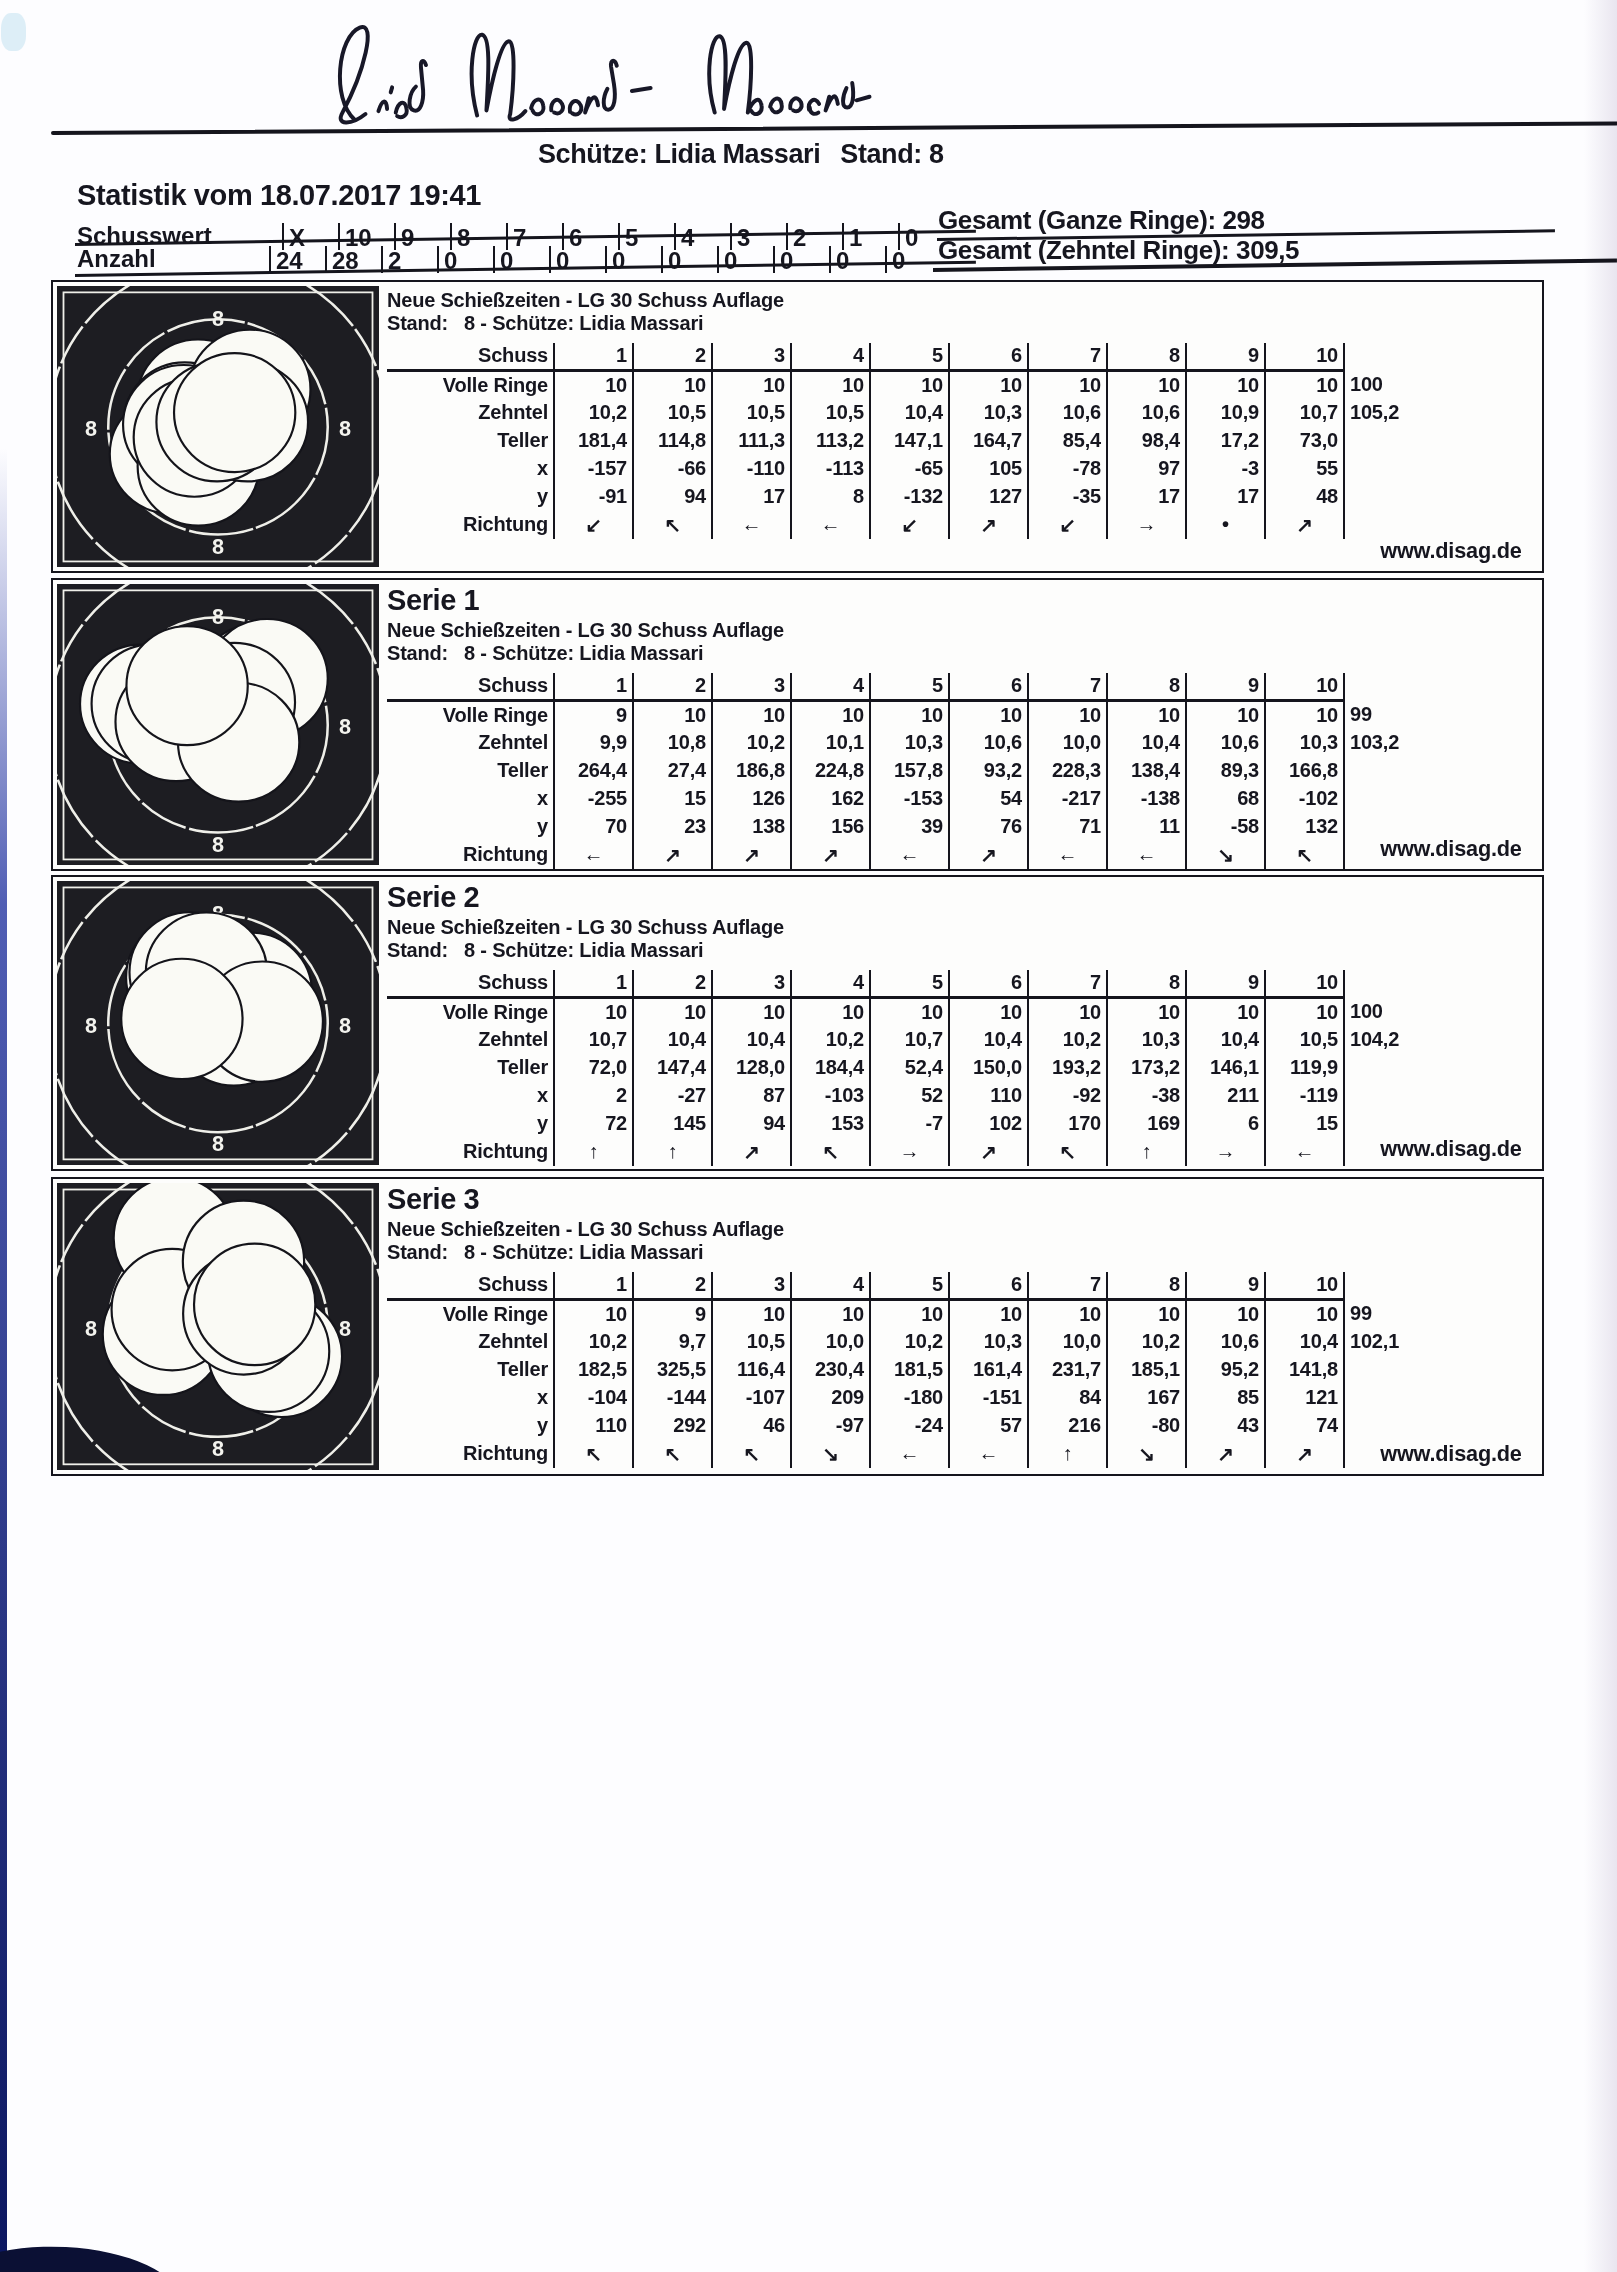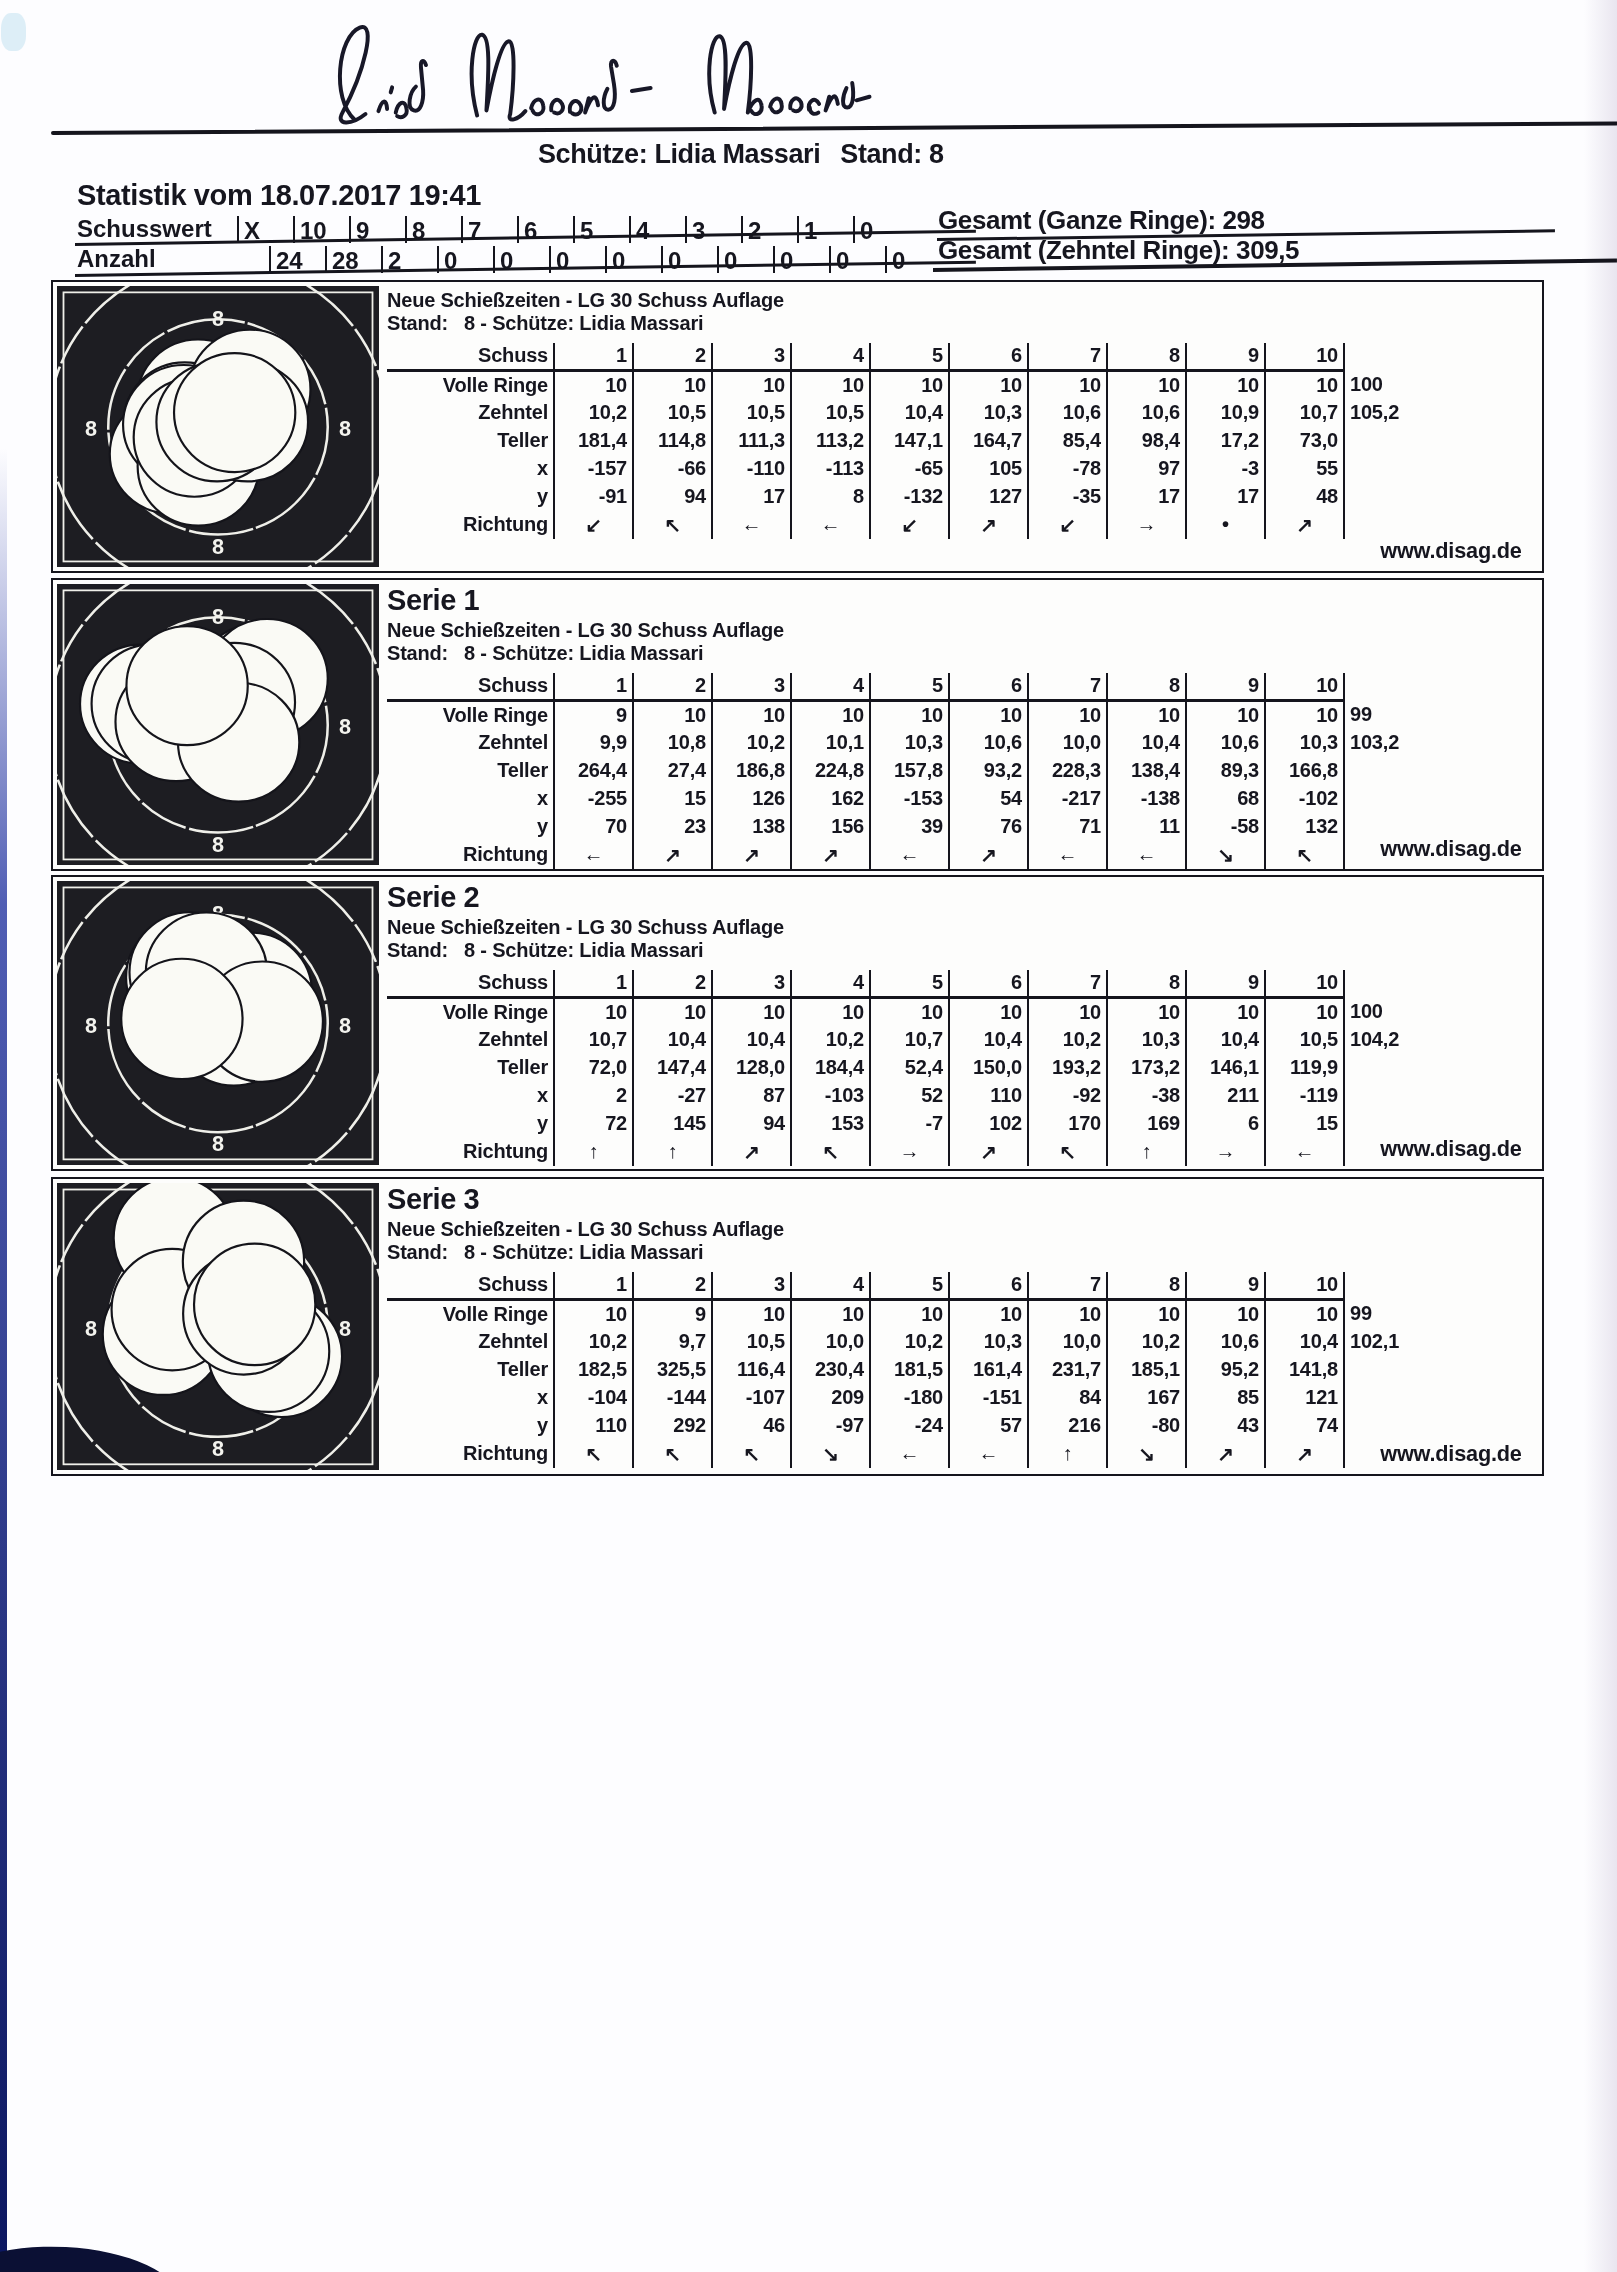--- a/index.html
+++ b/index.html
@@ -81,21 +81,21 @@
 </div>
 
 <div class="rule hdr-rule"></div>
 
 <div class="abs shooter-line">
   <span>Schütze: Lidia Massari</span><span class="stand">Stand: 8</span>
 </div>
 
 <div class="abs statistik-title">Statistik vom 18.07.2017 19:41</div>
 
-<div class="sum-row" style="top:214px;">
+<div class="sum-row" style="top:221px;gap:45px;">
   <div class="lbl">Schusswert</div>
   <div id="sum-vals" style="display:flex;">
       <div class="sum-cell">X</div>
       <div class="sum-cell">10</div>
       <div class="sum-cell">9</div>
       <div class="sum-cell">8</div>
       <div class="sum-cell">7</div>
       <div class="sum-cell">6</div>
       <div class="sum-cell">5</div>
       <div class="sum-cell">4</div>

